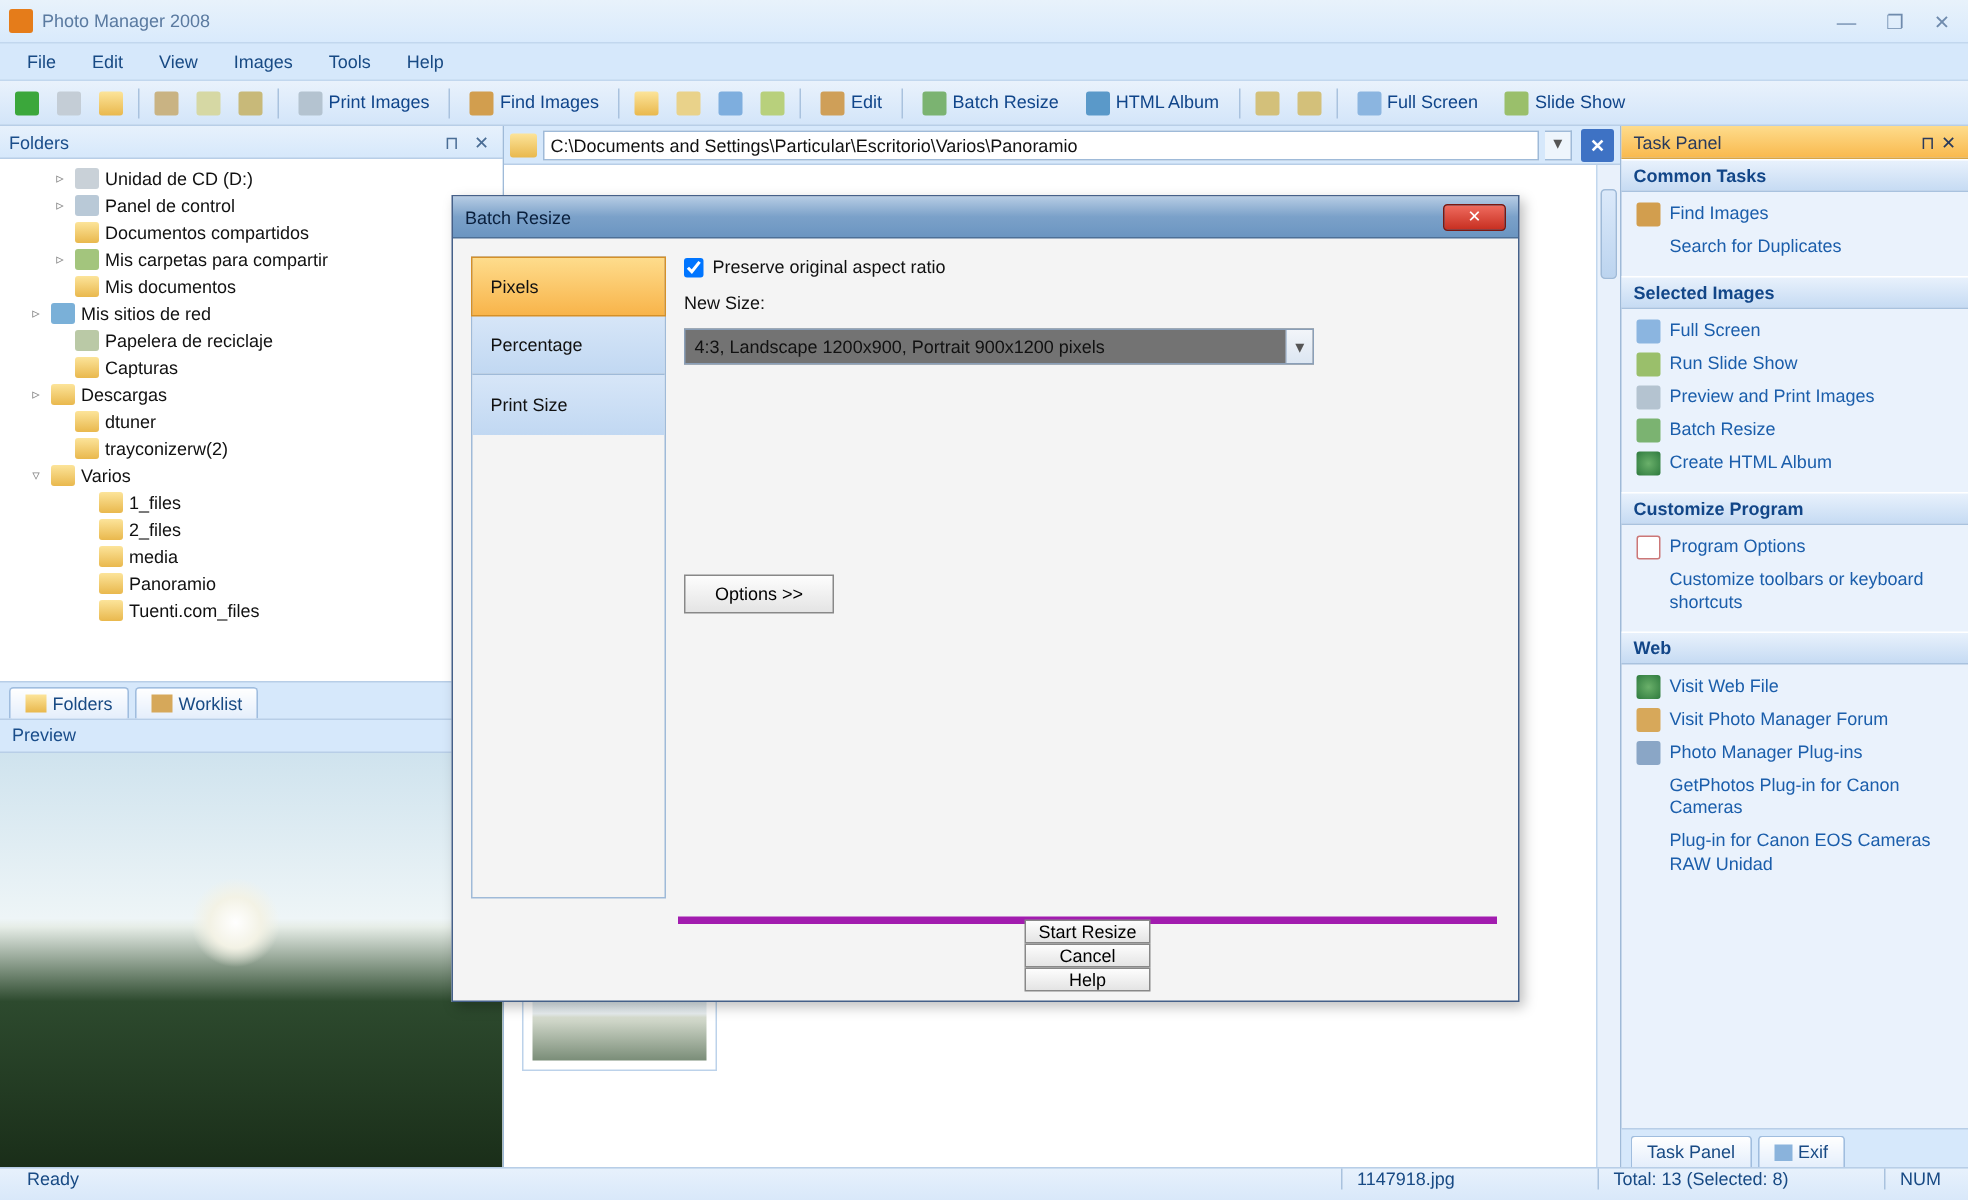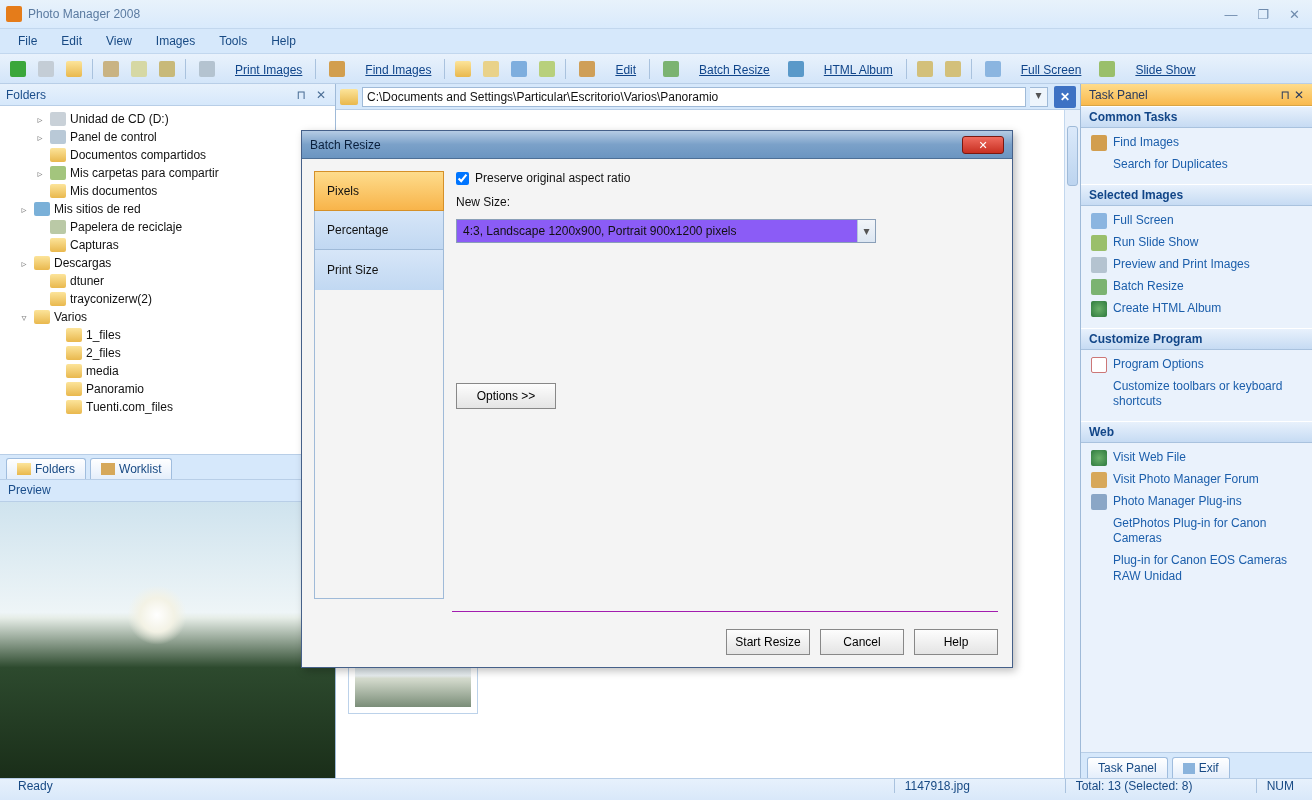--- a/index.html
+++ b/index.html
@@ -10,21 +10,21 @@
 .titlebar .icon { width: 16px; height: 16px; background: #e57c1a; margin-right: 6px; border-radius: 2px; }
 .titlebar .wincontrols { margin-left: auto; display: flex; gap: 8px; color: #6f8bad; }
 .titlebar .wincontrols span { cursor: pointer; padding: 2px 6px; font-size: 13px; }
 
 
 .menubar { height: 26px; background: #d6e8fb; display: flex; align-items: center; padding: 0 8px; gap: 4px; border-top: 1px solid #c2d7ee; border-bottom: 1px solid #c2d7ee; color: #184a84; }
 .menubar span { padding: 3px 10px; cursor: pointer; }
 
 
 .toolbar { height: 30px; background: linear-gradient(#e9f2fc,#d3e5f9); display: flex; align-items: center; padding: 0 6px; gap: 4px; border-bottom: 1px solid #b8cee7; color: #10458a; }
-.tbtn { display: flex; align-items: flex-end; gap: 20px; padding: 3px 6px; cursor: pointer; border: 1px solid transparent; border-radius: 3px; text-decoration: underline; }
+.tbtn { display: flex; align-items: flex-start; gap: 4px; padding: 3px 6px; cursor: pointer; border: 1px solid transparent; border-radius: 3px; }
 .tbtn.iconbtn { padding: 3px; }
 .tbtn .ic { width: 16px; height: 16px; display: inline-block; border-radius: 2px; }
 .sep { width: 1px; height: 20px; background: #a9c2de; margin: 0 2px; }
 
 
 .main { display: flex; height: calc(100% - 28px - 26px - 30px - 22px); }
 
 
 .leftpanel { width: 336px; display: flex; flex-direction: column; border-right: 1px solid #9fbad8; }
 .panelhdr { height: 22px; background: linear-gradient(#e7f1fc,#d6e8fb); display: flex; align-items: center; padding: 0 6px; color: #1a4d8a; border-bottom: 1px solid #b8cee7; font-size: 12px; }
@@ -79,24 +79,24 @@
 .dlg-title .close { margin-left: auto; width: 42px; height: 18px; background: linear-gradient(#ef6b5e,#c72f21); border: 1px solid #7a1810; border-radius: 3px; color: #fff; text-align: center; line-height: 16px; cursor: pointer; font-size: 11px; }
 .dlg-body { flex: 1; display: flex; padding: 12px; gap: 12px; }
 .dlg-side { width: 130px; display: flex; flex-direction: column; border: 1px solid #9fbad8; }
 .dlg-side .opt { height: 40px; display: flex; align-items: center; padding: 0 12px; cursor: pointer; border-bottom: 1px solid #9fbad8; background: linear-gradient(#d7e6f8,#c1d8f2); color: #111; }
 .dlg-side .opt.active { background: linear-gradient(#fedc8c,#f8b44a); border: 1px solid #d59028; margin: -1px; position: relative; }
 .dlg-side .opt:last-child { border-bottom: none; }
 .dlg-main { flex: 1; display: flex; flex-direction: column; color: #111; }
 .dlg-main .row { display: flex; align-items: center; gap: 6px; margin-bottom: 10px; }
 .dlg-main input[type=checkbox] { width: 13px; height: 13px; }
 .dlg-main label { color: #111; }
-.dlg-main .sel { width: 420px; height: 24px; border: 1px solid #8a9fb8; background: #8b5cf6; display: flex; align-items: center; padding: 0 6px; position: relative; }
+.dlg-main .sel { width: 420px; height: 24px; border: 1px solid #8a9fb8; background: #737373; display: flex; align-items: center; padding: 0 6px; position: relative; }
 .dlg-main .sel .arrow { position: absolute; right: 0; top: 0; bottom: 0; width: 18px; background: linear-gradient(#f2f5f9,#dce6f2); border-left: 1px solid #b5c6da; display: flex; align-items: center; justify-content: center; color: #555; }
 .dlg-main .optbtn { width: 100px; height: 26px; border: 1px solid #888; background: linear-gradient(#fdfdfd,#e4e4e4); cursor: pointer; margin-top: 130px; }
-.dlg-footer { height: 50px; border-top: 1px solid #a21caf; margin: 0 14px 6px 150px; display: flex; align-items: center; justify-content: flex-end; gap: 10px; padding-top: 10px;}
+.dlg-footer { height: 50px; border-top: 5px solid #a21caf; margin: 0 14px 6px 150px; display: flex; align-items: center; justify-content: flex-end; padding-top: 10px; flex-direction: column;}
 .dlg-footer button { width: 84px; height: 26px; border: 1px solid #888; background: linear-gradient(#fdfdfd,#e4e4e4); cursor: pointer; }
 
 
 .c-green{background:#3ba73b;} .c-grey{background:#c4cdd6;} .c-cut{background:#c9b383;} .c-copy{background:#d6d8a4;}
 .c-paste{background:#c8b979;} .c-print{background:#b4c3d0;} .c-find{background:#d29e4e;} .c-fold{background:linear-gradient(#fce49a,#e9b84d);}
 .c-newf{background:#e9d28a;} .c-crop{background:#7eaede;} .c-view{background:#b8d07c;} .c-edit{background:#cf9f58;}
 .c-batch{background:#7bb371;} .c-html{background:#5a99c9;} .c-undo{background:#d3c07a;} .c-redo{background:#d3c07a;}
 .c-fs{background:#8bb5e0;} .c-slide{background:#9abf6b;}
 .c-globe{background:radial-gradient(circle,#6ab06a,#2e7a3e);} .c-people{background:#d7a85a;}
 .c-plug{background:#8aa6c6;} .c-check{background:#fff;border:1px solid #c77;}

